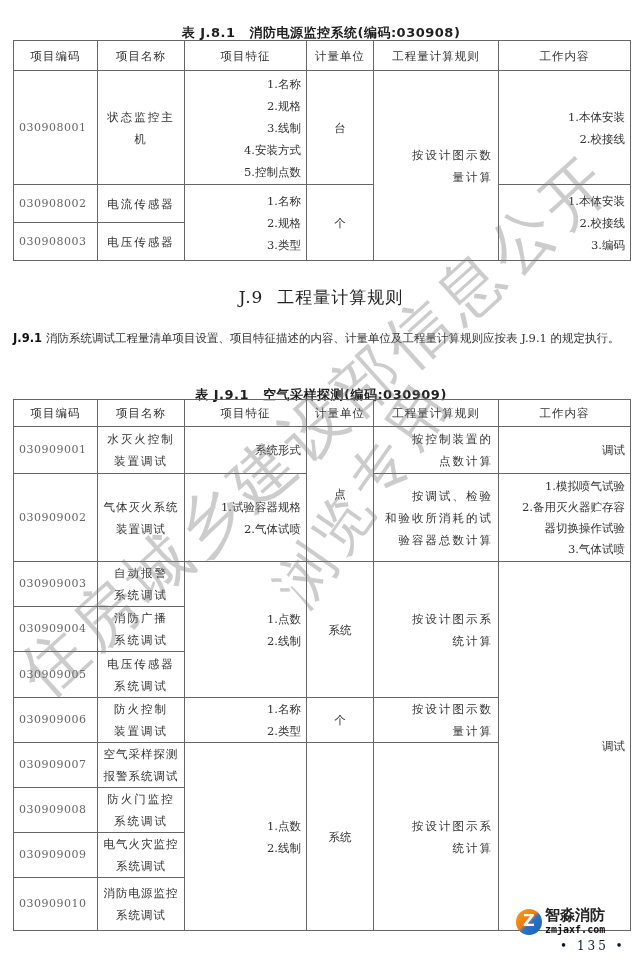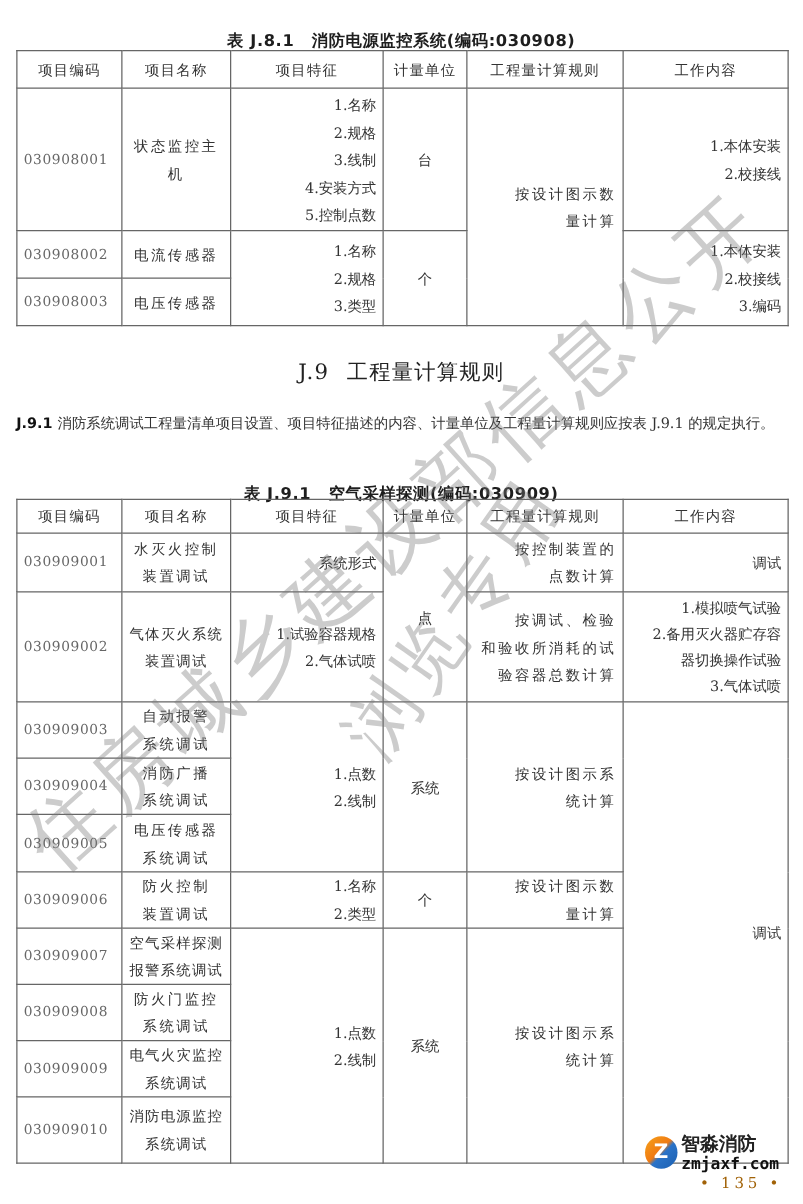--- a/index.html
+++ b/index.html
@@ -46,22 +46,22 @@
   }
   .logo { position: absolute; left: 512px; top: 906px; width: 120px; height: 30px; }
   .logo .circle {
     position: absolute; left: 4px; top: 3px; width: 26px; height: 26px; border-radius: 50%;
     background: linear-gradient(135deg, #f5a21b 0%, #f07a12 45%, #2a73c8 55%, #1b5fb0 100%);
   }
   .logo .circle::after {
     content: "Z"; position: absolute; left: 7px; top: 2px; font-size: 16px; font-weight: bold; color: #fff; font-family: "DejaVu Sans", sans-serif;
   }
   .logo .brand { position: absolute; left: 33px; top: 0; font-size: 15px; font-weight: bold; color: #222; font-family: "DejaVu Sans", sans-serif; }
-  .logo .domain { position: absolute; left: 33px; top: 18px; font-size: 13px; font-weight: bold; color: #111; font-family: "DejaVu Sans Mono", monospace; }
-  .page-number { position: absolute; left: 560px; top: 939px; font-size: 12px; color: #a16207; letter-spacing: 3px; }
+  .logo .domain { position: absolute; left: 33px; top: 18px; font-size: 10px; font-weight: bold; color: #111; font-family: "DejaVu Sans Mono", monospace; }
+  .page-number { position: absolute; left: 560px; top: 939px; font-size: 12px; color: #0f172a; letter-spacing: 3px; }
 </style>
 </head>
 <body>
 
 <div class="caption" style="top:12px;">
   <span class="num">表 J.8.1</span><span>消防电源监控系统(编码:030908)</span>
 </div>
 
 <table class="spec" style="top:40px;">
   <colgroup>

